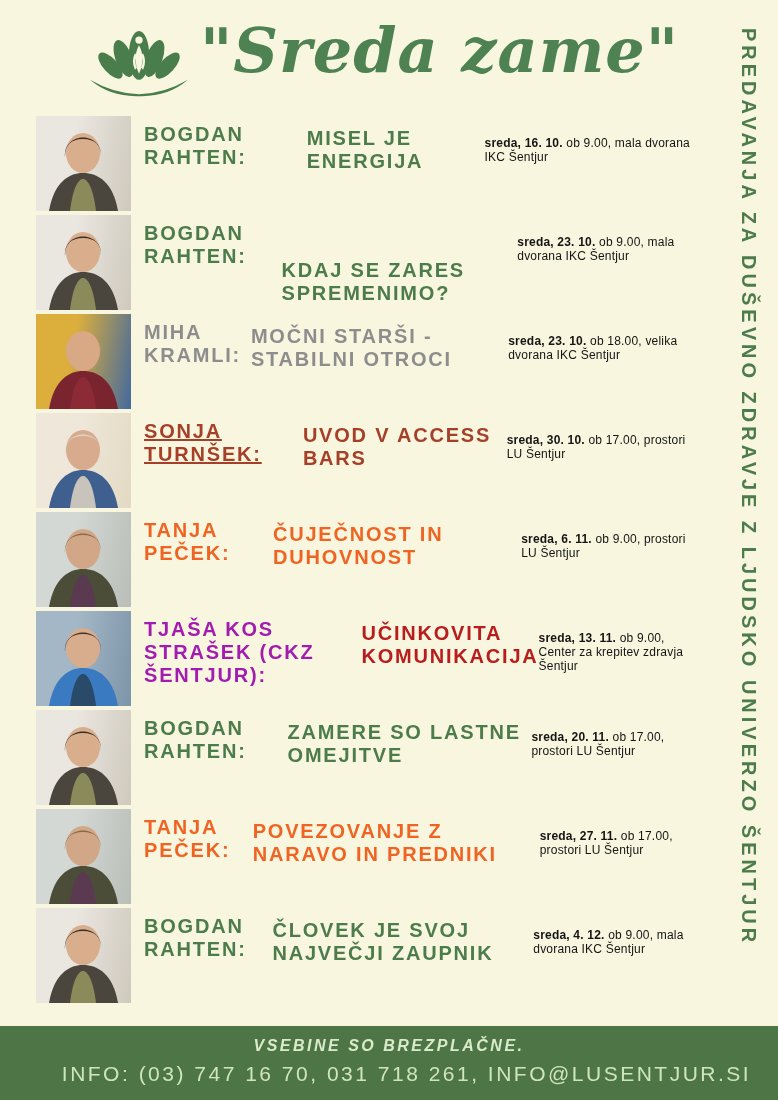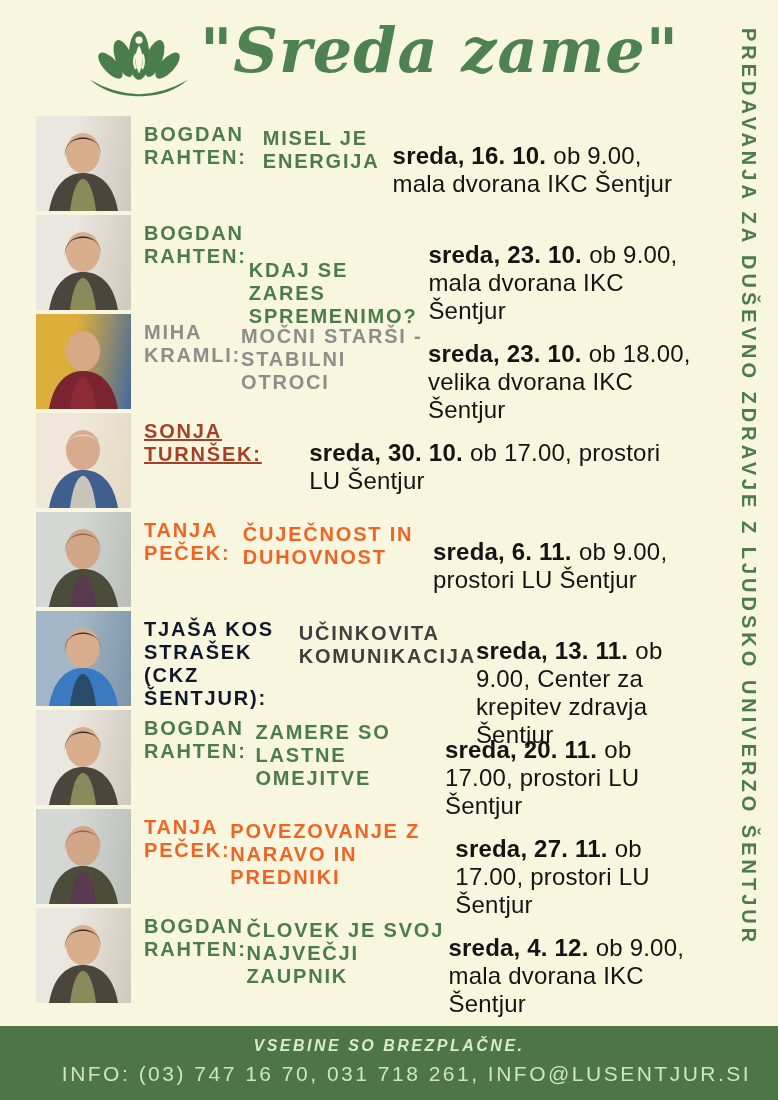--- a/index.html
+++ b/index.html
@@ -31,21 +31,21 @@
   .event { display:flex; height:95px; }
   .avatar { width:95px; height:95px; flex:0 0 95px; overflow:hidden; }
   .avatar svg { display:block; width:95px; height:95px; }
   .event-text { padding-left:13px; display:flex; flex-direction:row; }
   .speaker {
     margin-top:7px; font-size:20px; font-weight:bold; letter-spacing:1.8px;
   }
   .talk-title {
     margin-top:11px; font-size:20px; font-weight:bold; letter-spacing:1.8px;
   }
-  .date-line { margin-top:26px; font-size:24px; color:#141414; letter-spacing:0.2px; }
+  .date-line { margin-top:20px; font-size:12px; color:#141414; letter-spacing:0.2px; }
   .date-bold { font-weight:bold; }
   .date-rest { margin-left:0.3em; }
 
   
   .footer {
     position:absolute; left:0; bottom:0; width:778px; height:74px;
     background:#4d7545; text-align:center;
   }
   .footer-line1 {
     margin-top:11px; font-size:16px; font-weight:bold; letter-spacing:2.5px;
@@ -143,20 +143,21 @@
       <div class="avatar" style="background: linear-gradient(100deg, rgb(239, 232, 218) 0%, rgb(239, 232, 218) 38%, rgb(227, 217, 196) 100%);">
         <svg viewBox="0 0 95 95">
           <path class="av-body" d="M13,95 C18,66 33,57 47,57 C62,57 77,66 82,95 Z" fill="#3f5f8f"></path>
           <path class="av-shirt" d="M34,95 C37,70 43,63 47,63 C51,63 57,70 60,95 Z" fill="#c8c4bb"></path>
           <ellipse class="av-head" cx="47" cy="37" rx="17" ry="20" fill="#d8ab8e"></ellipse>
           <path class="av-hair" d="M29,41 C27,15 67,15 65,41 C65,29 59,23 47,23 C35,23 29,29 29,41 Z" fill="#d9d5ca"></path>
         </svg>
       </div>
       <div class="event-text">
         <div class="speaker" style="color: rgb(166, 63, 40); text-decoration: underline;">SONJA TURNŠEK:</div>
+        <div class="talk-title" style="color: rgb(166, 63, 40);">UVOD V ACCESS BARS</div>
         <div class="date-line">
           <span class="date-bold">sreda, 30. 10.</span><span class="date-rest">ob 17.00, prostori LU Šentjur</span>
         </div>
       </div>
     </div>
 
     <div class="event">
       <div class="avatar" style="background: linear-gradient(100deg, rgb(211, 216, 213) 0%, rgb(211, 216, 213) 38%, rgb(185, 190, 184) 100%);">
         <svg viewBox="0 0 95 95">
           <path class="av-body" d="M13,95 C18,66 33,57 47,57 C62,57 77,66 82,95 Z" fill="#4c4d38"></path>
@@ -177,22 +178,22 @@
     <div class="event">
       <div class="avatar" style="background: linear-gradient(100deg, rgb(163, 183, 198) 0%, rgb(163, 183, 198) 38%, rgb(125, 149, 169) 100%);">
         <svg viewBox="0 0 95 95">
           <path class="av-body" d="M13,95 C18,66 33,57 47,57 C62,57 77,66 82,95 Z" fill="#3a7ac0"></path>
           <path class="av-shirt" d="M34,95 C37,70 43,63 47,63 C51,63 57,70 60,95 Z" fill="#2a4a6a"></path>
           <ellipse class="av-head" cx="47" cy="37" rx="17" ry="20" fill="#d8ad8e"></ellipse>
           <path class="av-hair" d="M29,41 C27,15 67,15 65,41 C65,29 59,23 47,23 C35,23 29,29 29,41 Z" fill="#4a342a"></path>
         </svg>
       </div>
       <div class="event-text">
-        <div class="speaker" style="color: #0f172a;">TJAŠA KOS STRAŠEK (CKZ ŠENTJUR):</div>
-        <div class="talk-title" style="color: #404040;">UČINKOVITA KOMUNIKACIJA</div>
+        <div class="speaker" style="color: #a21caf;">TJAŠA KOS STRAŠEK (CKZ ŠENTJUR):</div>
+        <div class="talk-title" style="color: #b91c1c;">UČINKOVITA KOMUNIKACIJA</div>
         <div class="date-line">
           <span class="date-bold">sreda, 13. 11.</span><span class="date-rest">ob 9.00, Center za krepitev zdravja Šentjur</span>
         </div>
       </div>
     </div>
 
     <div class="event">
       <div class="avatar" style="background: linear-gradient(100deg, rgb(234, 230, 224) 0%, rgb(234, 230, 224) 38%, rgb(207, 201, 189) 100%);">
         <svg viewBox="0 0 95 95">
           <path class="av-body" d="M13,95 C18,66 33,57 47,57 C62,57 77,66 82,95 Z" fill="#4a463e"></path>

